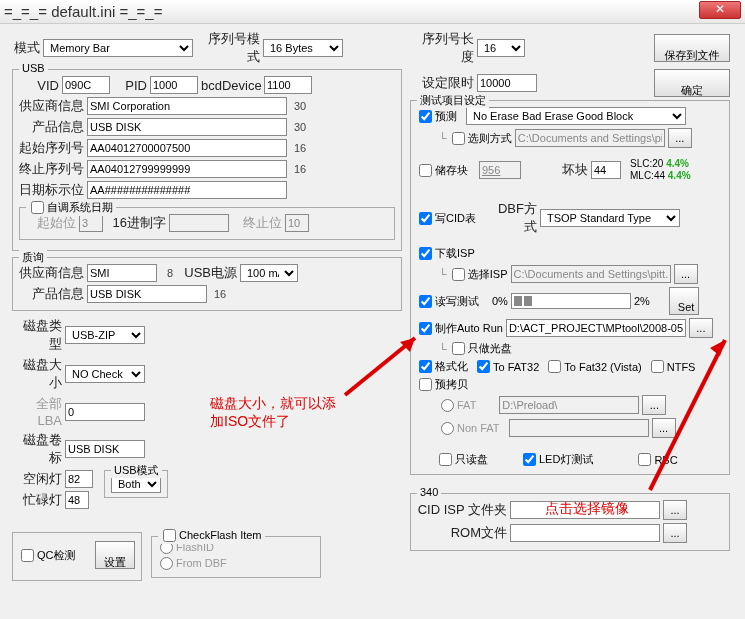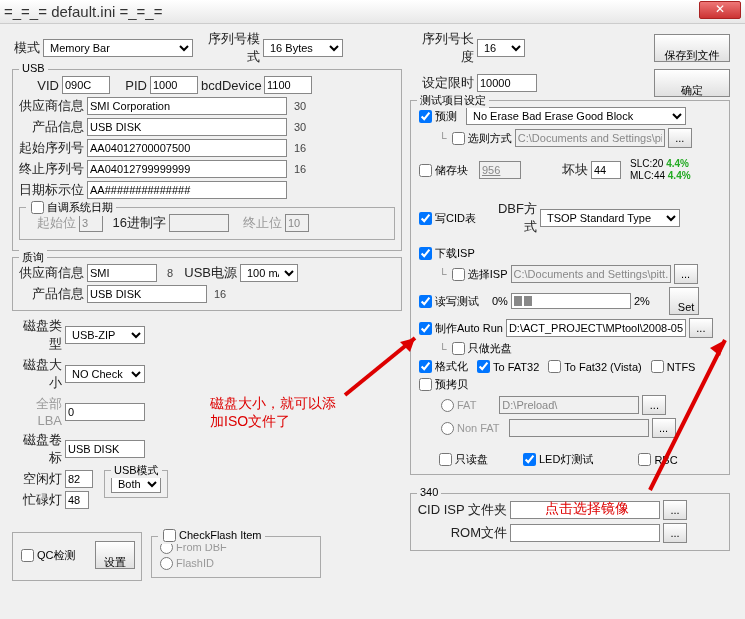--- a/index.html
+++ b/index.html
@@ -157,27 +157,27 @@
         </div>
       </div>
       <div class="fieldset" style="width:170px;margin-left:6px;padding:4px 6px">
         <span class="legend"><label class="sep-checkbox">
               <input type="checkbox" style="">
               <span>CheckFlash Item</span>
             </label></span>
         <div class="row">
             <label class="sep-checkbox disabled-text">
               <input type="radio" name="cf" style="">
-              <span>From DBF</span>
+              <span>FlashID</span>
             </label>
           </div>
         <div class="row">
             <label class="sep-checkbox disabled-text">
               <input type="radio" name="cf" style="">
-              <span>FlashID</span>
+              <span>From DBF</span>
             </label>
           </div>
       </div>
     </div>
   </div>
 
   <div class="right-col">
     <div class="row">
       <span class="lbl" style="width:64px">序列号长度</span>
       <select style="width:48px"><option>16</option></select>

